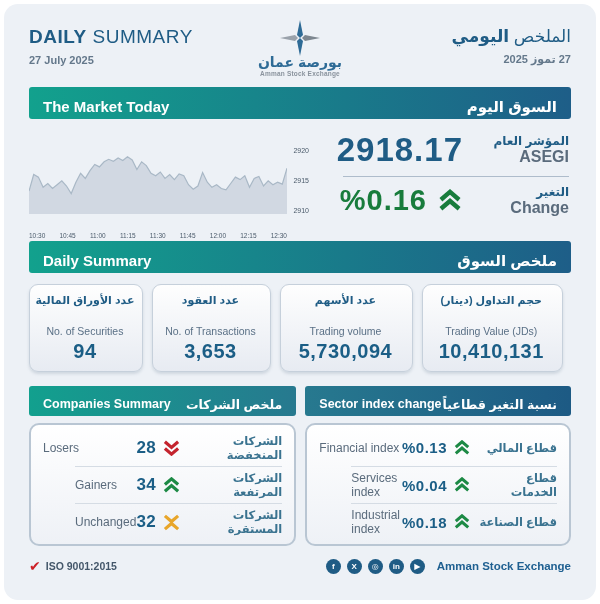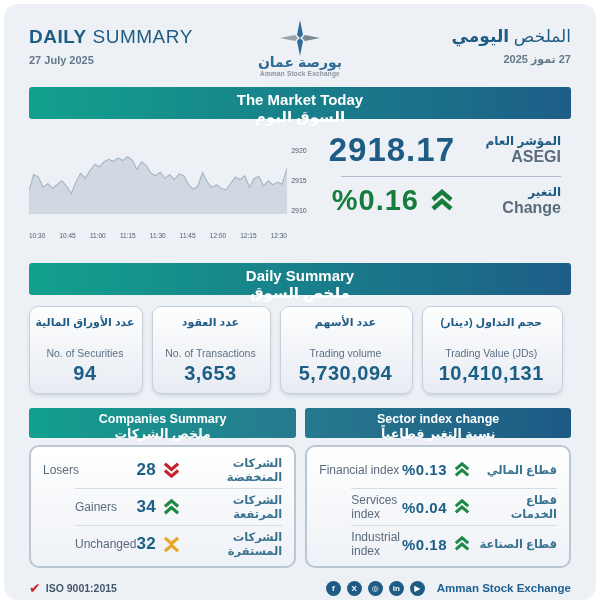--- a/index.html
+++ b/index.html
@@ -17,29 +17,29 @@
   .h-title-ar { font-size:17px; color:#1f5c85; font-weight:400; }
   .h-title-ar b { font-weight:700; }
   .h-date { margin-top:6px; font-size:11px; color:#64788b; font-weight:700; }
   .logo { width:120px; text-align:center; margin-top:-6px; }
   .logo svg { display:block; margin:0 auto; }
   .logo-ar { font-size:14px; font-weight:700; color:#2e6b96; margin-top:-2px; }
   .logo-en { font-size:6.5px; color:#8a939d; font-weight:700; letter-spacing:.2px; }
   
   .banner {
     margin:0 25px; height:32px; border-radius:3px; color:#fff;
-    display:flex; justify-content:space-between; align-items:center;
-    padding:4px 14px; font-size:15px; font-weight:700;flex-direction:column;
+    display:flex; justify-content:space-between; align-items:flex-start;
+    padding:11px 14px; font-size:15px; font-weight:700;
   }
   .banner.teal-blue { background:linear-gradient(90deg,#12a18d,#1e5e88); }
   .banner.small { margin:0; height:30px; font-size:12.5px; }
   .banner.teal { background:linear-gradient(90deg,#12a08e,#27798f); }
   .banner.blue { background:linear-gradient(90deg,#27798f,#1d5a84); }
   
-  .market { display:flex; padding:12px 35px 10px 25px; height:144px; }
+  .market { display:flex; padding:12px 27px 10px 25px; height:122px; }
   .chart-wrap { position:relative; width:280px; height:100px; margin-top:8px; }
   .chart-svg { position:absolute; left:0; top:5px; }
   .y-ticks { position:absolute; right:0; top:0; width:20px; height:78px; font-size:7px; color:#4a5a6a; }
   .y-ticks div { position:absolute; right:0; }
   .x-ticks { position:absolute; left:0; bottom:0; width:258px; display:flex; justify-content:space-between; font-size:6.5px; color:#4a5a6a; }
   .market-right { flex:1; padding-left:22px; }
   .m-row { display:flex; align-items:center; justify-content:flex-end; gap:14px; }
   .m-value { font-size:33px; font-weight:700; color:#1f5c85; letter-spacing:1px; }
   .m-change { font-size:29px; font-weight:700; color:#187c3c; letter-spacing:1px; display:flex; align-items:center; gap:10px; }
   .m-labels { width:92px; text-align:right; }

